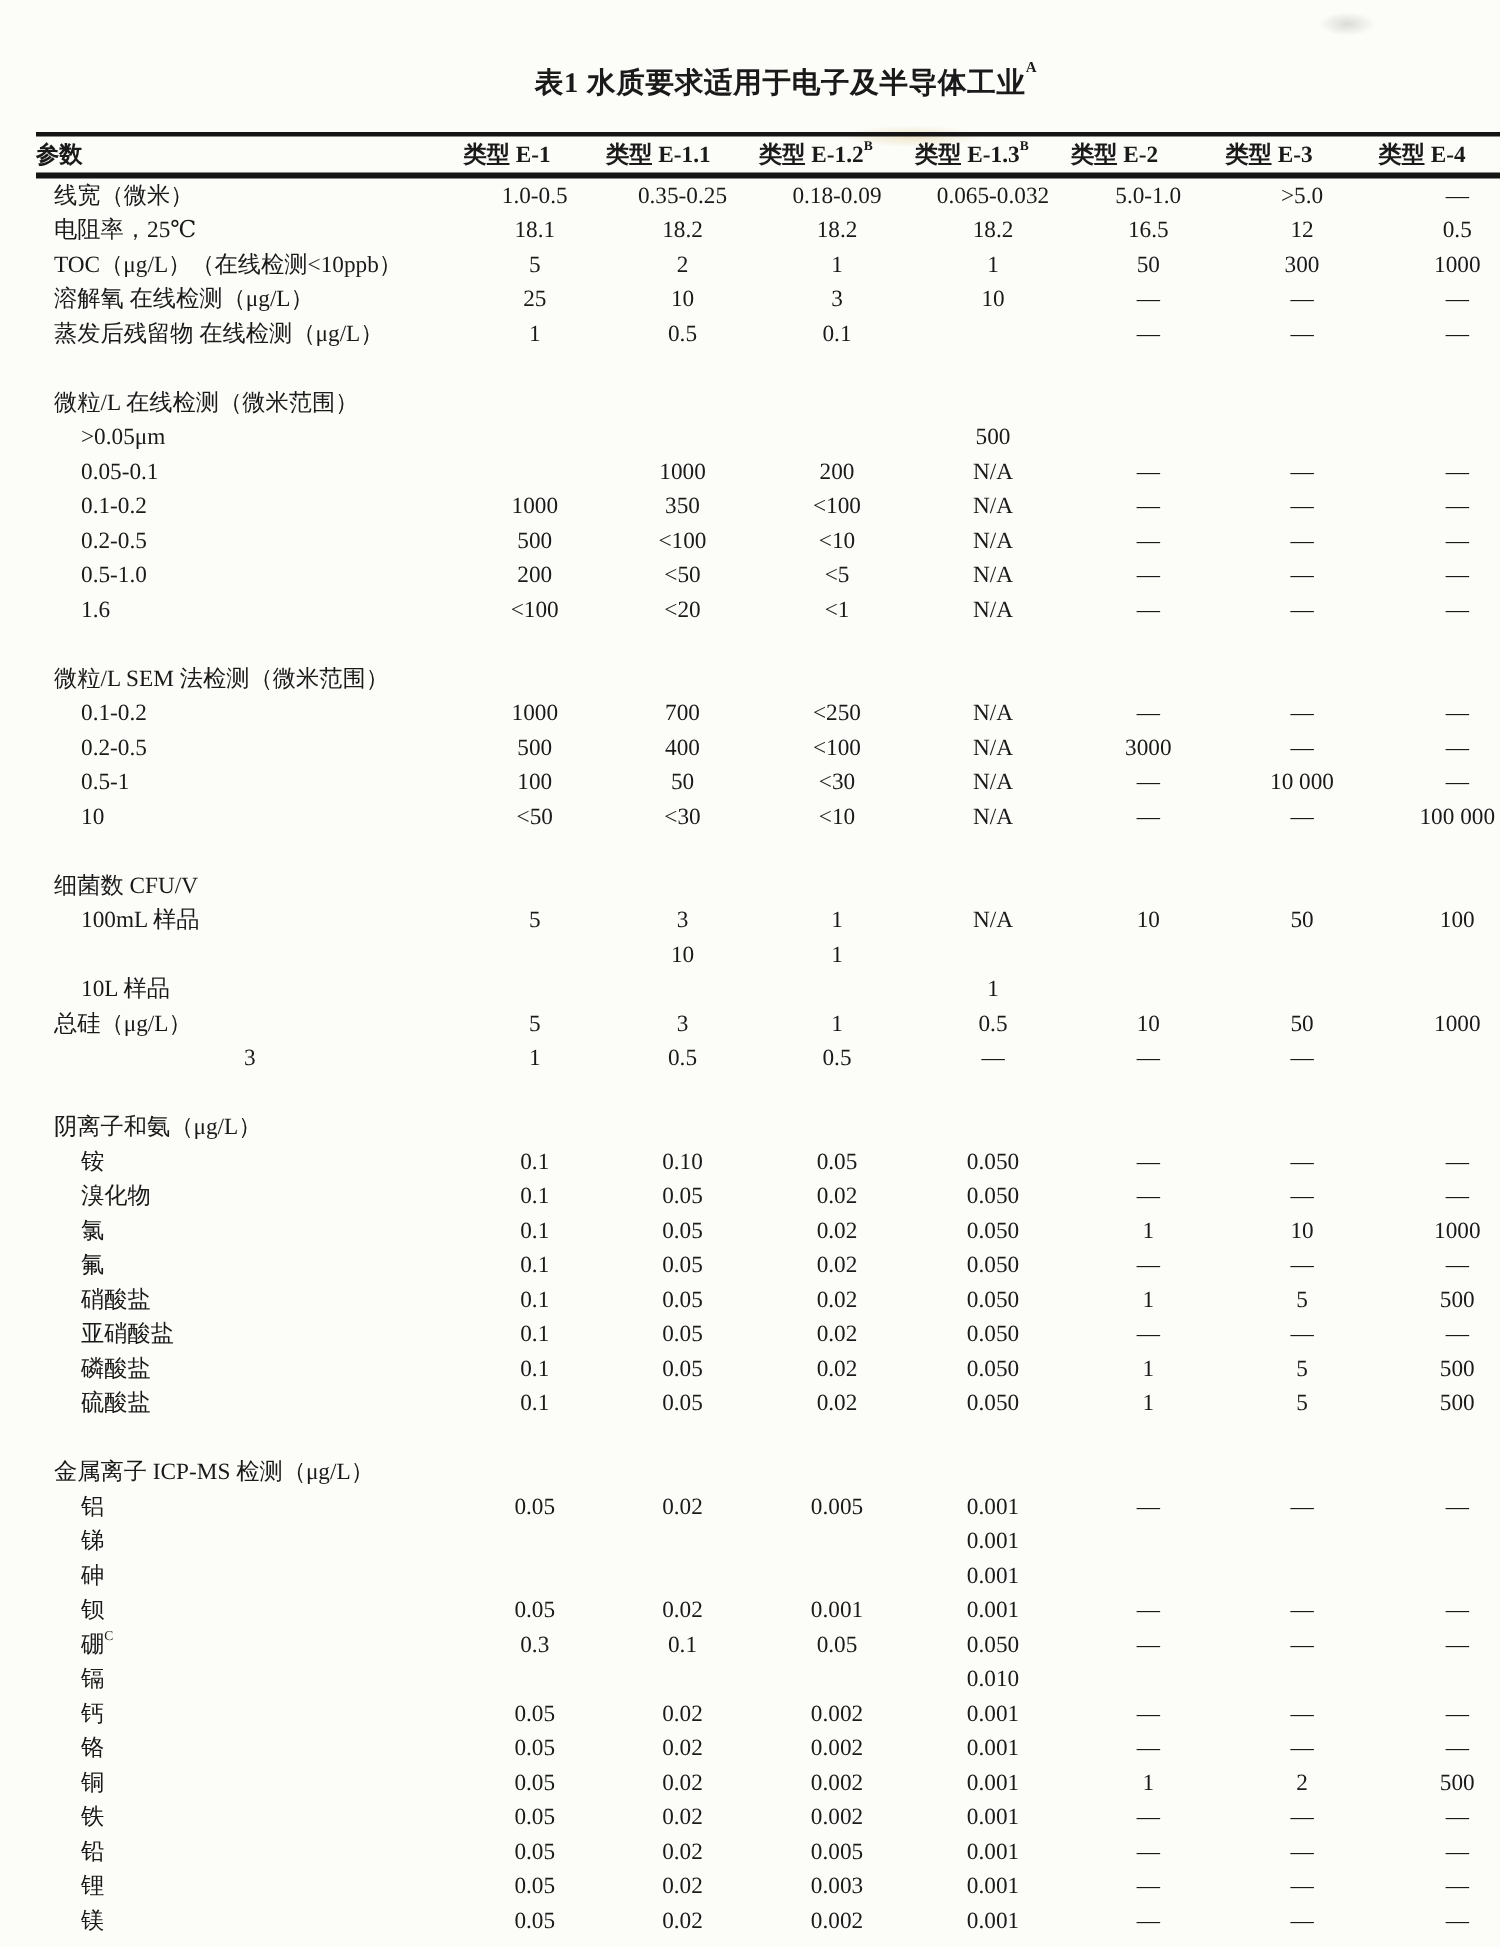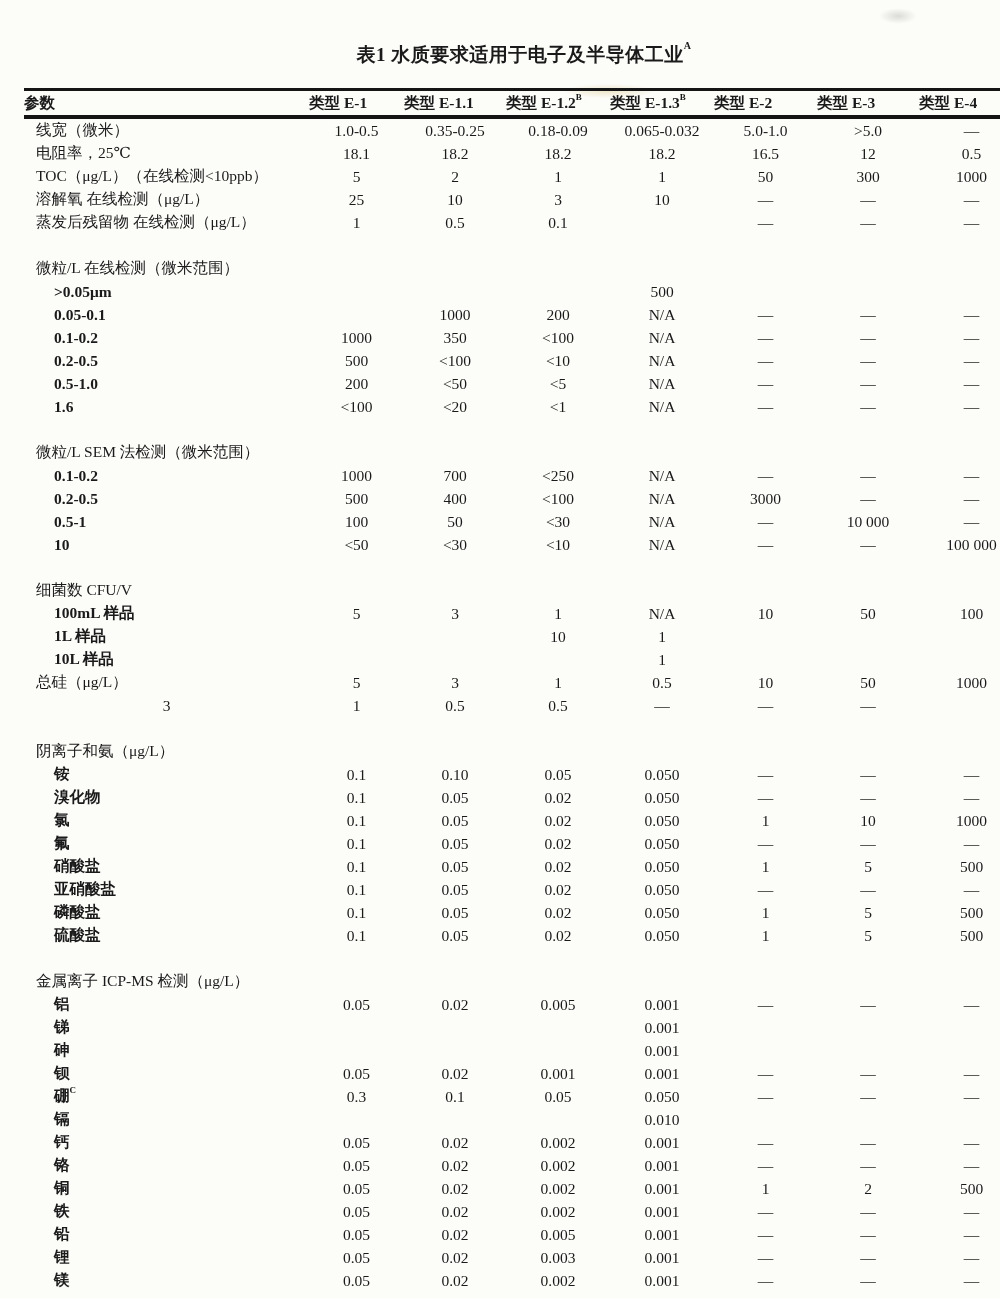--- a/index.html
+++ b/index.html
@@ -40,21 +40,21 @@
     border-bottom:4px solid #151515;
     height:31px;
     font-weight:bold; font-size:15.5px;
   }
   .hcell { white-space:nowrap; }
   .hcell sup { font-size:9px; vertical-align:top; position:relative; top:-1px; }
 
   .tbody { width:1000px; }
   .row { height:23px; font-size:15.5px; }
   .row .label { padding-left:12px; white-space:nowrap; overflow:visible; }
-  .row.indent .label { padding-left:30px;font-weight:bold; }
+  .row.indent .label { padding-left:30px; }
   .row .label sup { font-size:9px; vertical-align:top; position:relative; top:-1px; }
   .row .cell { text-align:center; white-space:nowrap; }
   .row.section .label { padding-left:12px; }
   .row.spacer { height:23px; }
 </style>
 </head>
 <body>
 
 <div class="page">
 
@@ -243,21 +243,20 @@
           <div class="label">100mL 样品</div>
           <div class="cell">5</div>
           <div class="cell">3</div>
           <div class="cell">1</div>
           <div class="cell">N/A</div>
           <div class="cell">10</div>
           <div class="cell">50</div>
           <div class="cell">100</div>
         </div>
         <div class="row grid8 indent">
-          <div class="label">1L 样品</div>
           <div class="cell"></div>
           <div class="cell"></div>
           <div class="cell">10</div>
           <div class="cell">1</div>
           <div class="cell"></div>
           <div class="cell"></div>
           <div class="cell"></div>
         </div>
         <div class="row grid8 indent">
           <div class="label">10L 样品</div>

